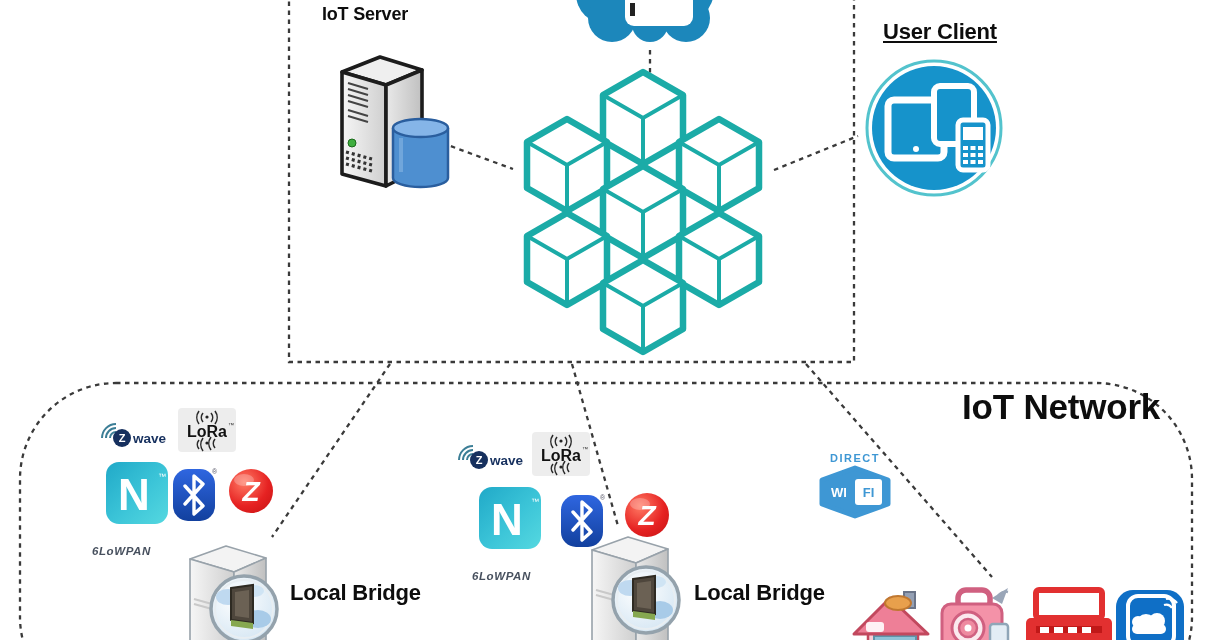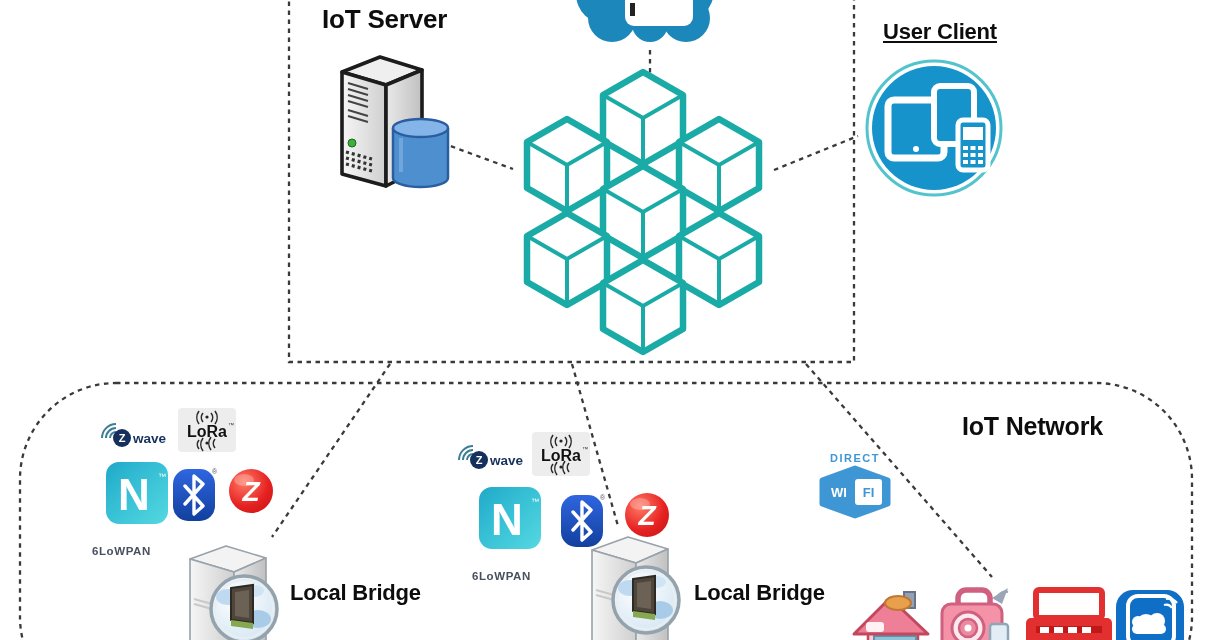--- a/index.html
+++ b/index.html
@@ -1,25 +1,25 @@
 <!DOCTYPE html>
 <html><head>
 <meta charset="utf-8">
 <style>
   html,body{margin:0;padding:0;background:#fff;}
   #stage{position:relative;width:1210px;height:640px;overflow:hidden;background:#fff;
          font-family:"Liberation Sans",sans-serif;}
   #scene{position:absolute;left:0;top:0;}
   .label{position:absolute;font-weight:bold;color:#0d0d0d;white-space:nowrap;letter-spacing:-0.2px;}
-  .lbl-server{left:322px;top:4px;font-size:26px;}
+  .lbl-server{left:322px;top:4px;font-size:18px;}
   .lbl-client{left:883px;top:19px;font-size:22px;text-decoration:underline;}
-  .lbl-network{left:962px;top:412px;font-size:25px;}
+  .lbl-network{left:962px;top:387px;font-size:35px;}
   .lbl-bridge1{left:290px;top:580px;font-size:22px;}
   .lbl-bridge2{left:694px;top:580px;font-size:22px;}
-  .lbl-6low{font-size:11.5px;letter-spacing:0.6px;color:#47505e;}
+  .lbl-6low{font-size:11.5px;letter-spacing:0.6px;color:#47505e;font-style:italic;}
   .lbl-6low1{left:92px;top:545px;}
   .lbl-6low2{left:472px;top:570px;}
   svg text{font-family:"Liberation Sans",sans-serif;}
   .dash{stroke:#3a3a3a;stroke-width:2.3;fill:none;stroke-dasharray:4.5 4.5;}
   .cubeO{fill:#fff;stroke:#1bABA7;stroke-width:6.5;stroke-linejoin:round;}
   .cubeI{fill:none;stroke:#1bABA7;stroke-width:4;}
   .blink{stroke:#1bABA7;stroke-width:8;stroke-linecap:round;}
   .towerD{stroke:#1c1c1c;stroke-width:3.6;stroke-linejoin:round;}
   .towerL{stroke:#98A2AA;stroke-width:1.6;stroke-linejoin:round;}
 </style>

